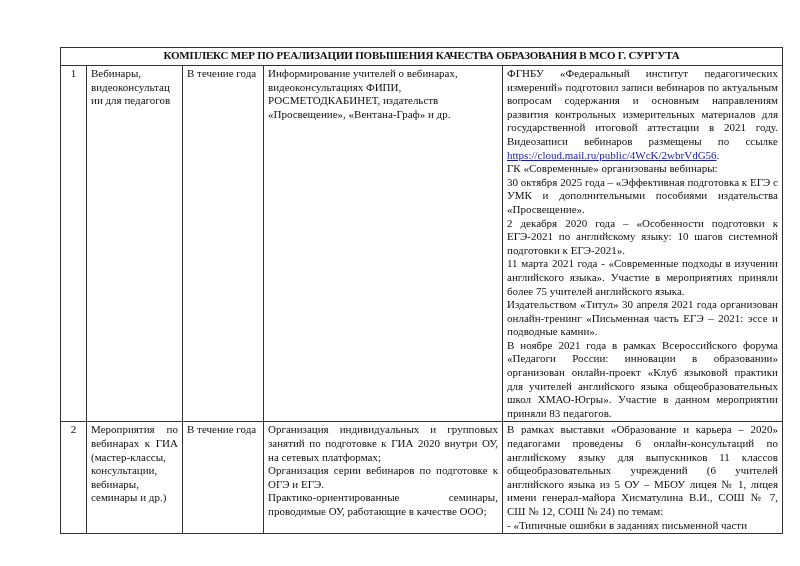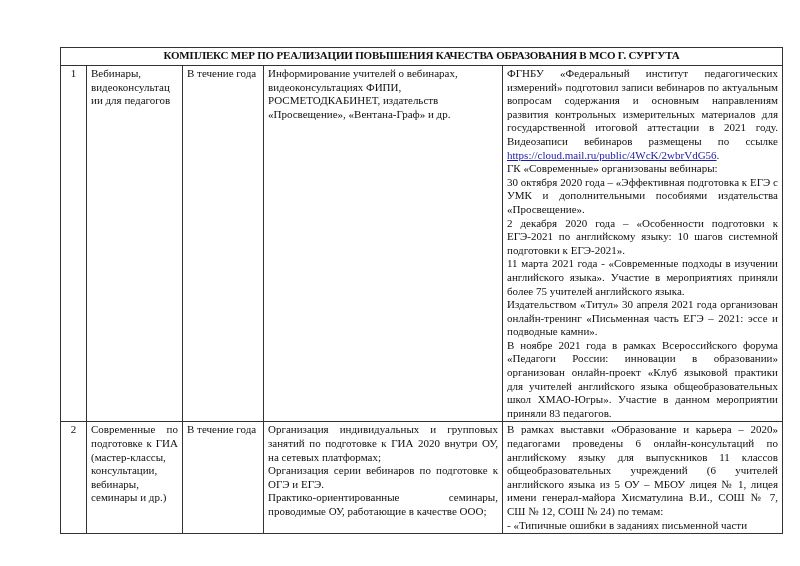--- a/index.html
+++ b/index.html
@@ -36,30 +36,30 @@
       <th class="title" colspan="5">КОМПЛЕКС МЕР ПО РЕАЛИЗАЦИИ ПОВЫШЕНИЯ КАЧЕСТВА ОБРАЗОВАНИЯ В МСО Г. СУРГУТА</th>
     </tr>
     <tr class="r1">
       <td class="num">1</td>
       <td>Вебинары, видеоконсультац ии для педагогов</td>
       <td>В течение года</td>
       <td>Информирование учителей о вебинарах, видеоконсультациях ФИПИ, РОСМЕТОДКАБИНЕТ, издательств «Просвещение», «Вентана-Граф» и др.</td>
       <td class="just">
         <span class="p"><span>ФГНБУ «Федеральный институт педагогических измерений» подготовил записи вебинаров по актуальным вопросам содержания и основным направлениям развития контрольных измерительных материалов для государственной итоговой аттестации в 2021 году. Видеозаписи вебинаров размещены по ссылке </span><span class="link">https://cloud.mail.ru/public/4WcK/2wbrVdG56</span><span>.</span></span>
         <span class="p">ГК «Современные» организованы вебинары:</span>
-        <span class="p">30 октября 2020 года – «Эффективная подготовка к ЕГЭ с УМК и дополнительными пособиями издательства «Просвещение».</span>
+        <span class="p">30 октября 2025 года – «Эффективная подготовка к ЕГЭ с УМК и дополнительными пособиями издательства «Просвещение».</span>
         <span class="p">2 декабря 2020 года – «Особенности подготовки к ЕГЭ-2021 по английскому языку: 10 шагов системной подготовки к ЕГЭ-2021».</span>
         <span class="p">11 марта 2021 года - «Современные подходы в изучении английского языка». Участие в мероприятиях приняли более 75 учителей английского языка.</span>
         <span class="p">Издательством «Титул» 30 апреля 2021 года организован онлайн-тренинг «Письменная часть ЕГЭ – 2021: эссе и подводные камни».</span>
         <span class="p">В ноябре 2021 года в рамках Всероссийского форума «Педагоги России: инновации в образовании» организован онлайн-проект «Клуб языковой практики для учителей английского языка общеобразовательных школ ХМАО-Югры». Участие в данном мероприятии приняли 83 педагогов.</span>
       </td>
     </tr>
     <tr class="r2">
       <td class="num">2</td>
-      <td class="just">Современные по подготовке к ГИА (мастер-классы, консультации, вебинары, семинары и др.)</td>
+      <td class="just">Мероприятия по вебинарах к ГИА (мастер-классы, консультации, вебинары, семинары и др.)</td>
       <td>В течение года</td>
       <td>
         <span class="p">Организация индивидуальных и групповых занятий по подготовке к ГИА 2020 внутри ОУ, на сетевых платформах;</span>
         <span class="p">Организация серии вебинаров по подготовке к ОГЭ и ЕГЭ.</span>
         <span class="p">Практико-ориентированные семинары, проводимые ОУ, работающие в качестве ООО;</span>
       </td>
       <td>
         <span class="p">В рамках выставки «Образование и карьера – 2020» педагогами проведены 6 онлайн-консультаций по английскому языку для выпускников 11 классов общеобразовательных учреждений (6 учителей английского языка из 5 ОУ – МБОУ лицея № 1, лицея имени генерал-майора Хисматулина В.И., СОШ № 7, СШ № 12, СОШ № 24) по темам:</span>
         <span class="p">- «Типичные ошибки в заданиях письменной части</span>
       </td>

